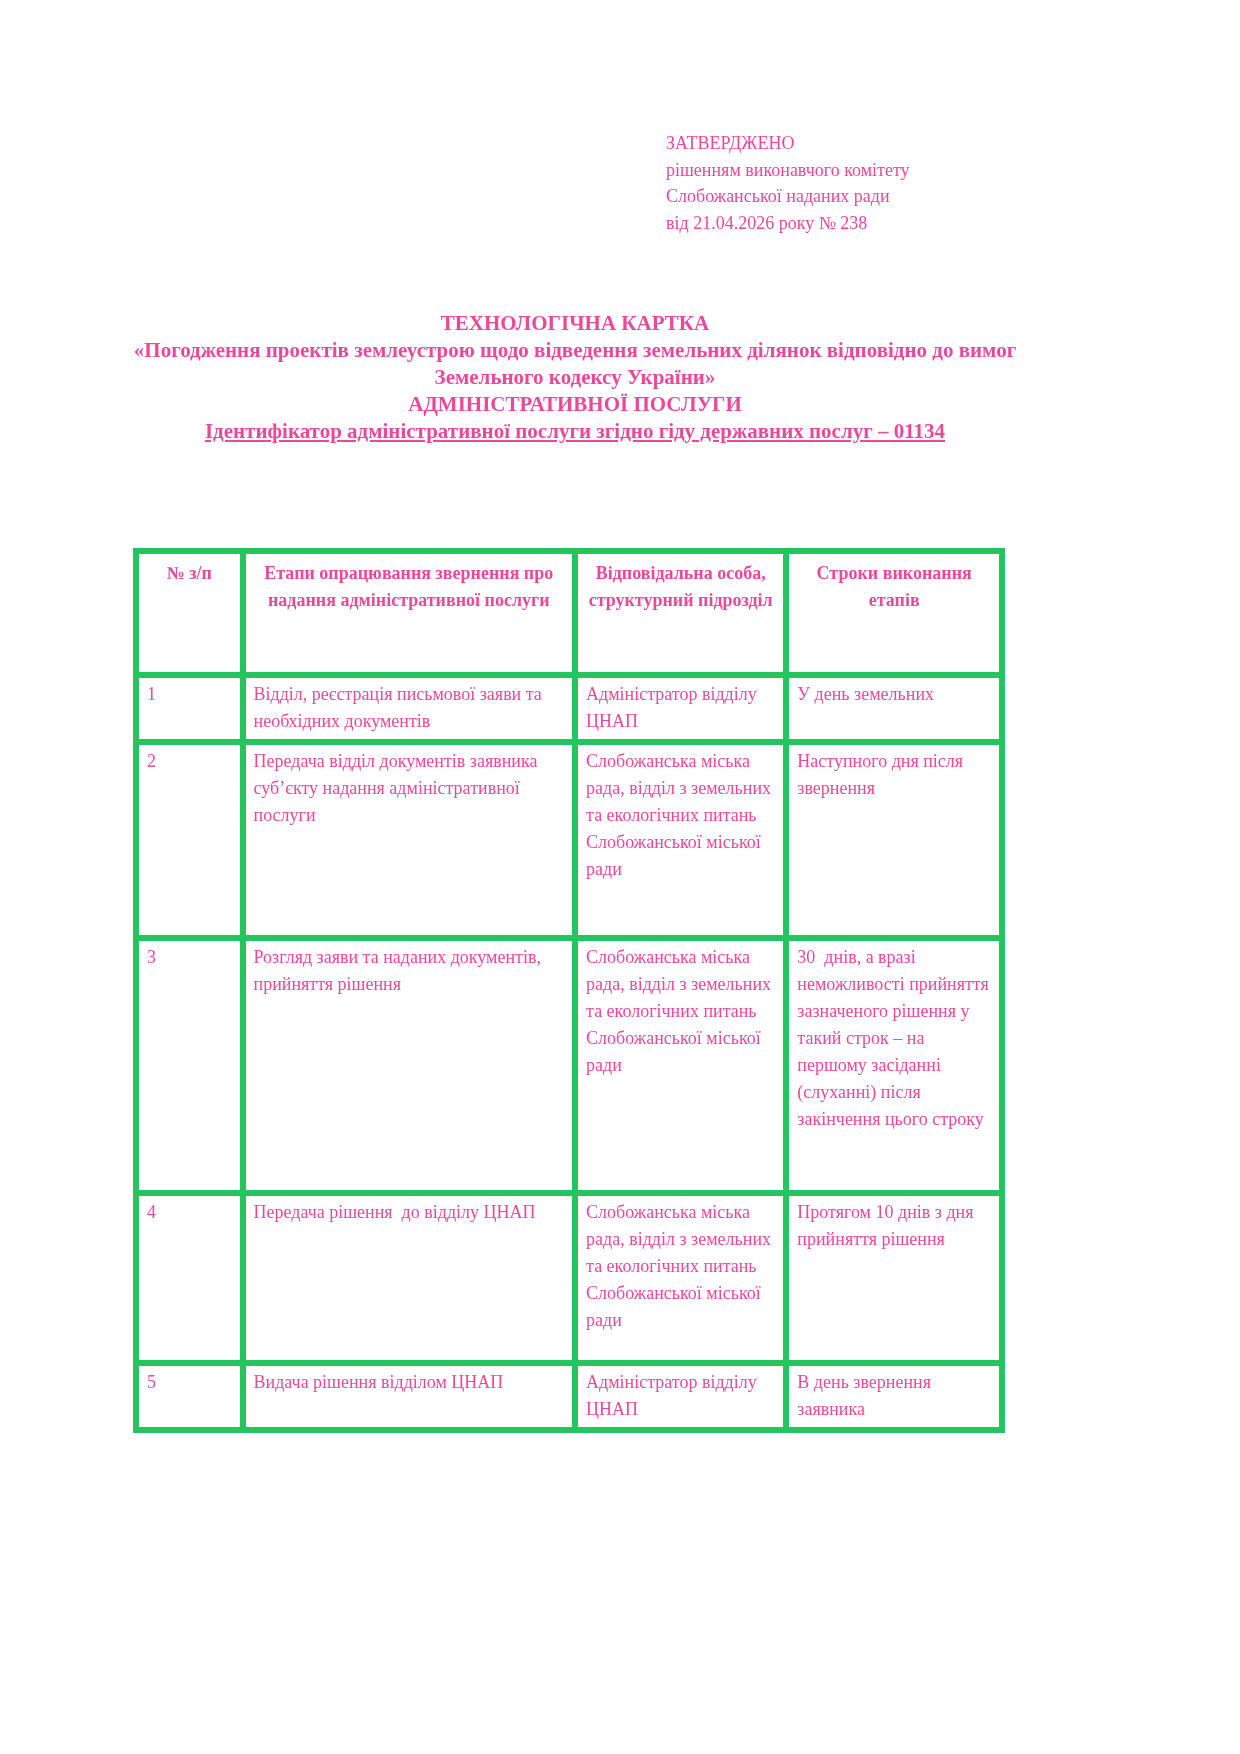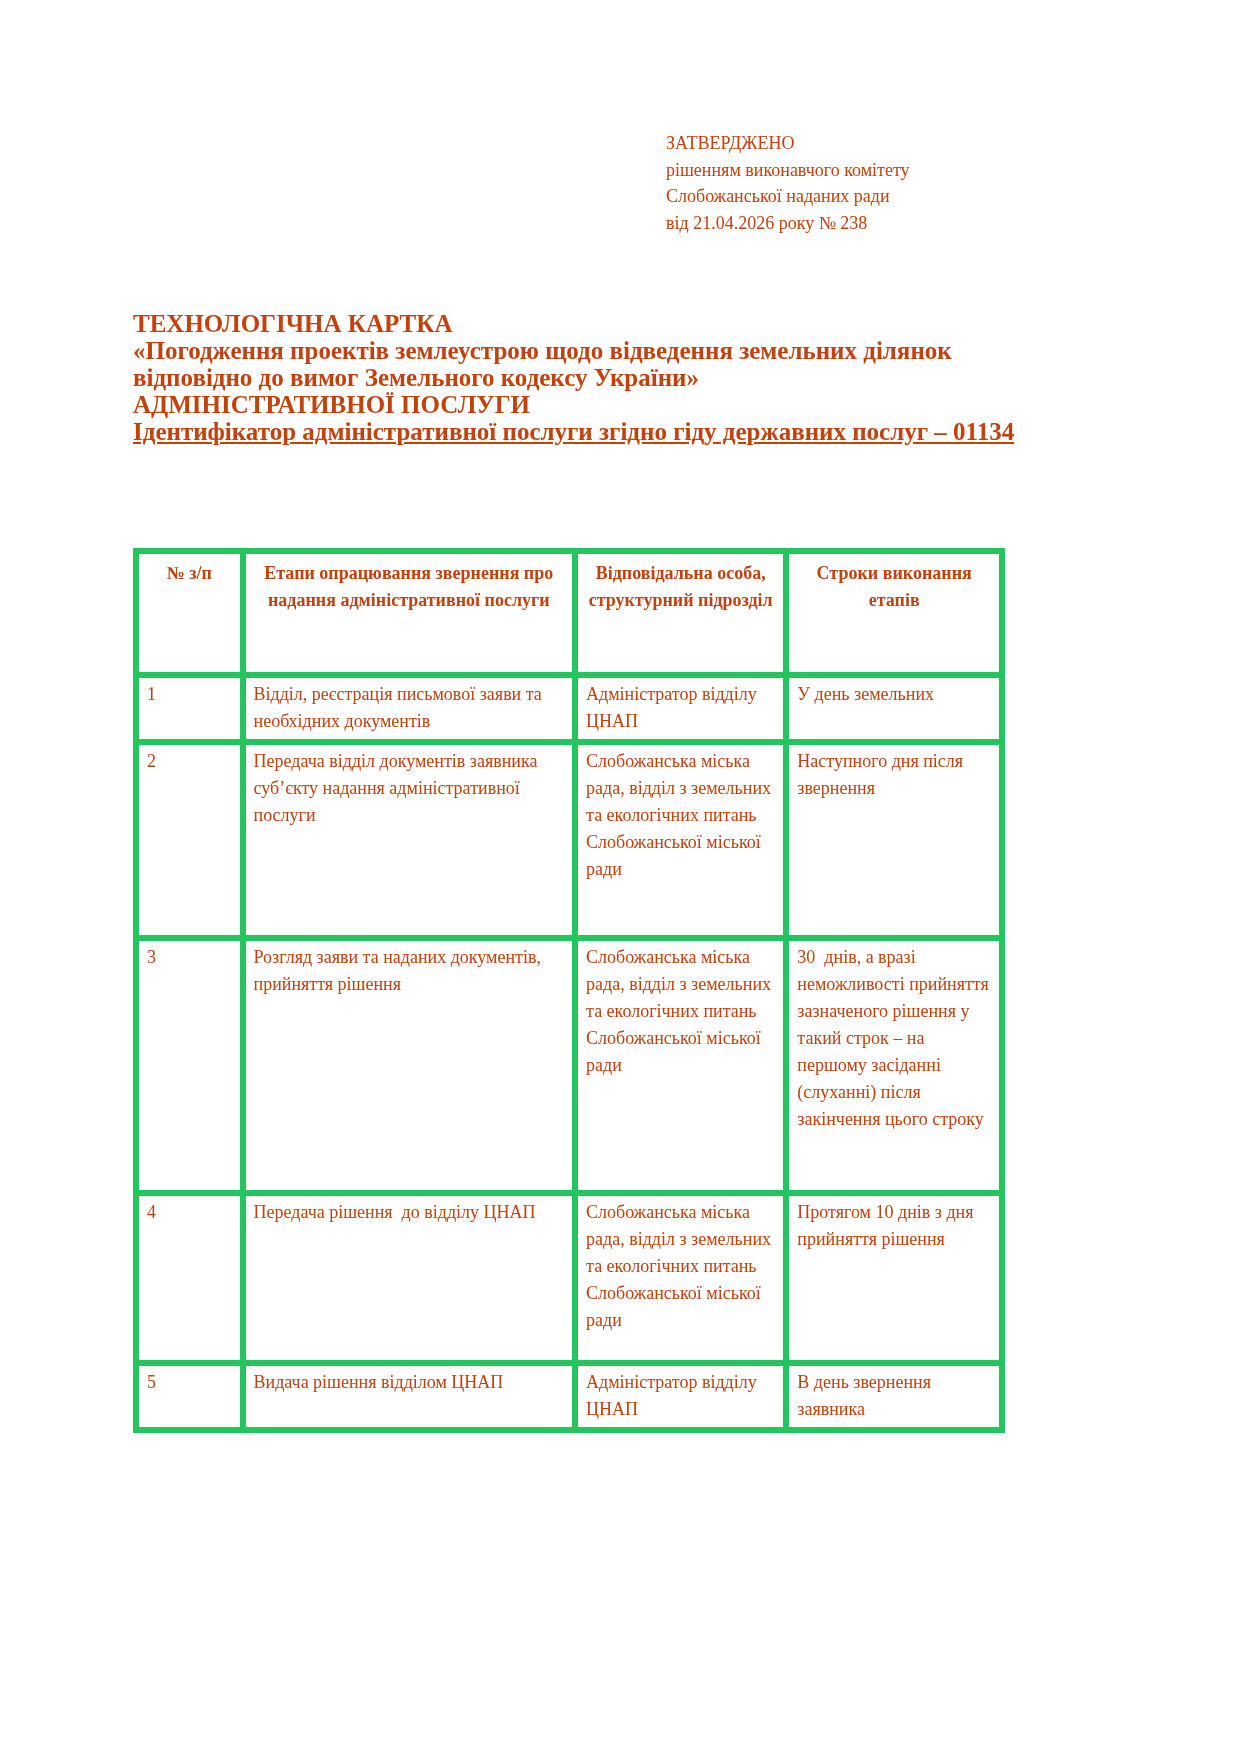--- a/index.html
+++ b/index.html
@@ -5,41 +5,42 @@
   html, body {
     margin: 0;
     padding: 0;
     background: #ffffff;
   }
   .page {
     position: relative;
     width: 1240px;
     height: 1754px;
     background: #ffffff;
-    color: #c2410c;
+    color: #ec4899;
     font-family: "Liberation Serif", serif;
     overflow: hidden;
   }
   
   .approval {
     position: absolute;
     left: 666px;
     top: 130px;
     font-size: 18px;
     line-height: 26.5px;
     text-align: left;
   }
   
   .title-block {
     position: absolute;
     left: 133px;
     top: 310px;
     width: 884px;
+    text-align: center;
     font-weight: bold;
-    font-size: 25px;
+    font-size: 21px;
     line-height: 27px;
   }
   .title-block .identifier {
     text-decoration: underline;
   }
   
   .doc-table {
     position: absolute;
     left: 133px;
     top: 548px;

